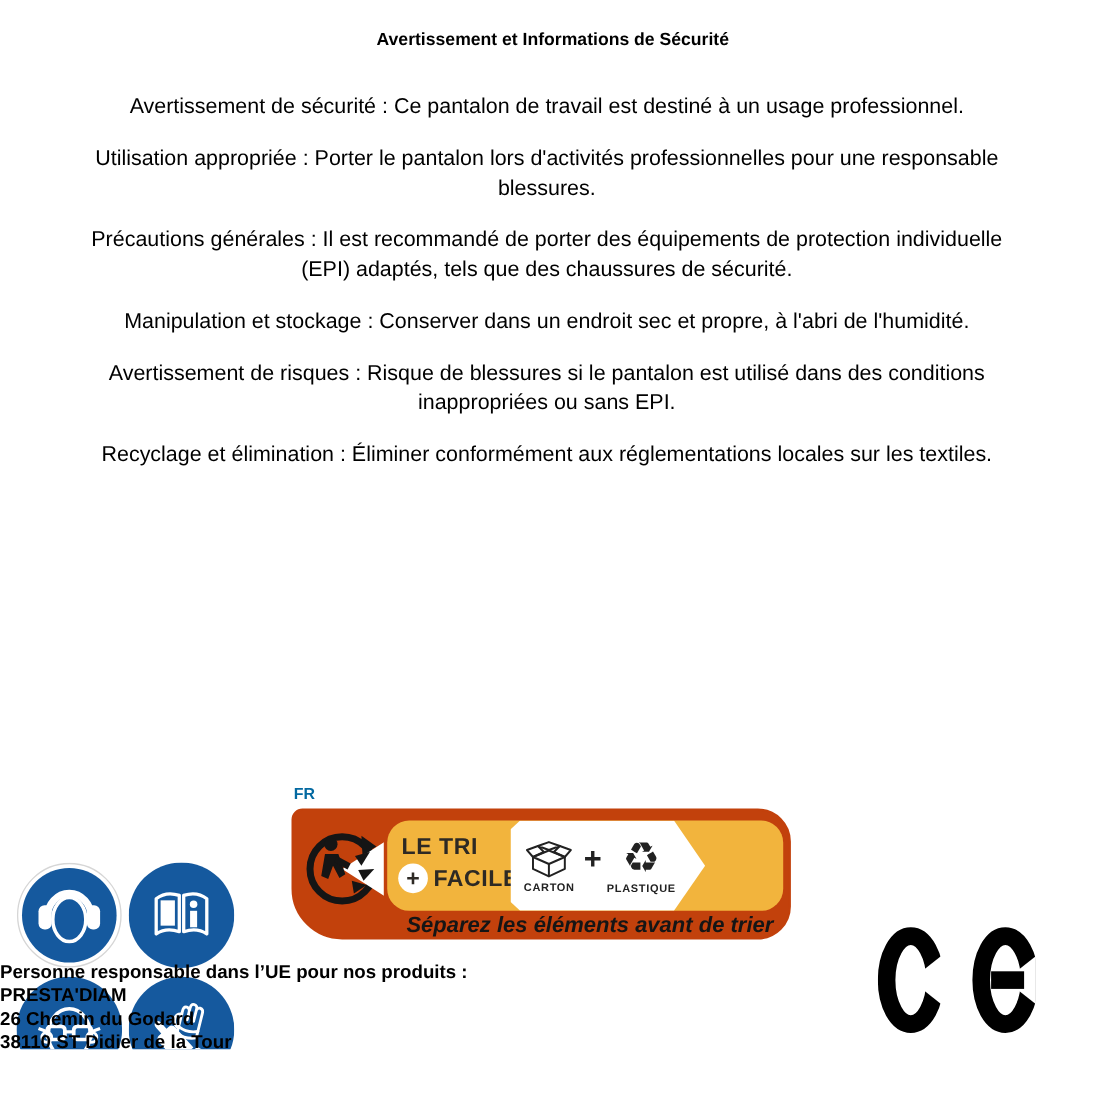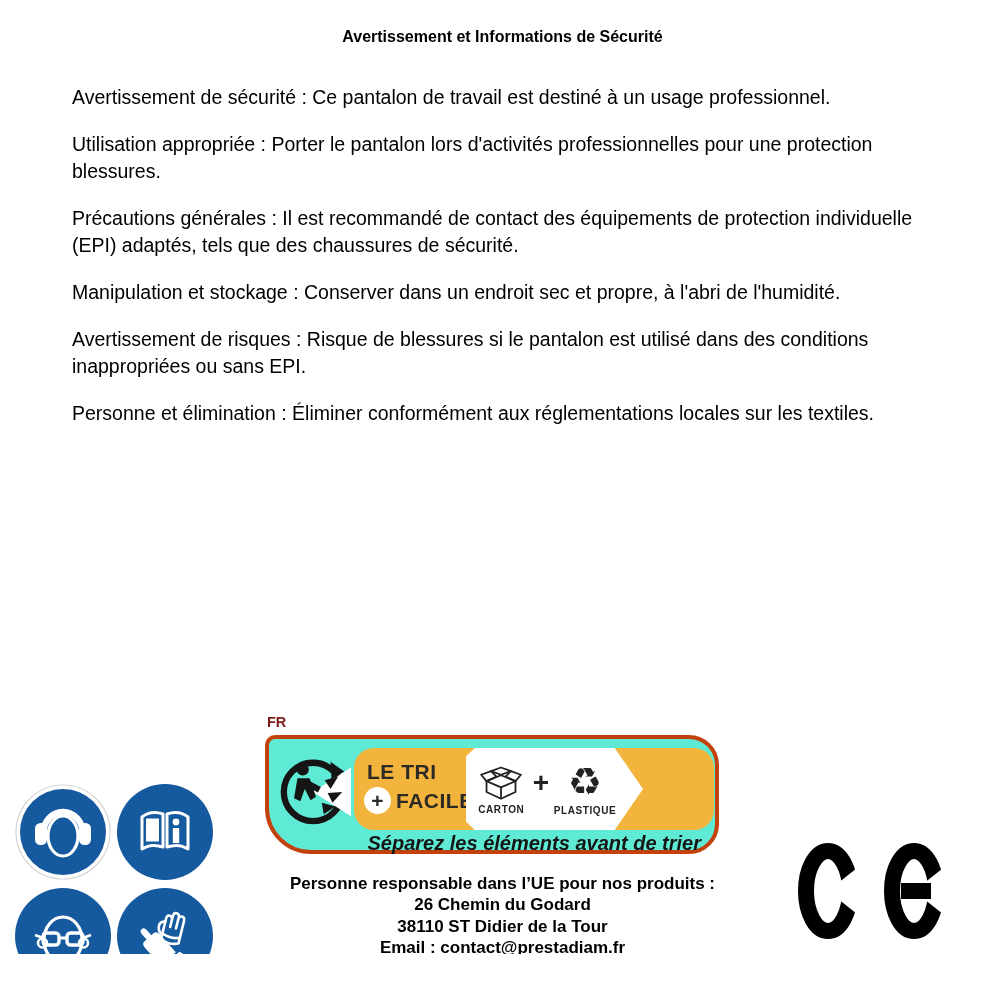--- a/index.html
+++ b/index.html
@@ -5,37 +5,37 @@
   * { margin:0; padding:0; box-sizing:border-box; }
   html,body { background:#ffffff; }
   .canvas {
     position:relative; width:1005px; height:954px; background:#fff;
     font-family:"Liberation Sans","DejaVu Sans",sans-serif; color:#000; overflow:hidden;
   }
   .title {
     position:absolute; top:28px; left:0; width:100%;
     text-align:center; font-size:16px; font-weight:700; line-height:18px;
   }
-  .content { position:absolute; left:72px; top:84px; }
+  .content { position:absolute; left:83px; top:84px;text-align:center; }
   .para { margin-bottom:20px; }
   .pline { font-size:19.5px; line-height:27px; white-space:nowrap; }
 
   
   .icons {
     position:absolute; left:15px; top:784px;
     display:grid; grid-template-columns:96px 96px; grid-gap:8px 6px;
   }
   .sicon { width:96px; height:96px; }
   .sicon svg { display:block; width:96px; height:96px; }
 
   
-  .fr-tag { position:absolute; left:267px; top:714px; font-size:14.5px; font-weight:700; color:#7f1d1d; }
+  .fr-tag { position:absolute; left:267px; top:714px; font-size:14.5px; font-weight:700; color:#0369a1; }
   .triman-box {
     position:absolute; left:265px; top:735px; width:454px; height:119px;
-    background:#5eead4; border:4px solid #c2410c; border-radius:10px 30px 30px 46px;
+    background:#c2410c; border:2px solid #c2410c; border-radius:10px 30px 30px 46px;
   }
   .triman-svg { position:absolute; left:8px; top:6px; }
   .band {
     position:absolute; left:85px; top:9px; width:360px; height:82px;
     background:#f2b43d; border-radius:20px;
   }
   .tri-text { position:absolute; left:10px; top:12px; }
   .tri-l1 { font-size:21px; font-weight:700; color:#2d2924; letter-spacing:0.5px; margin-left:3px; }
   .tri-l2 { display:flex; align-items:center; gap:5px; margin-top:3px; }
   .plus-circle {
@@ -59,53 +59,53 @@
   }
   .tagline {
     position:absolute; right:14px; top:93px; font-style:italic; font-weight:700;
     font-size:20px; color:#151515; white-space:nowrap;
   }
   .bin-text { font-family:"Liberation Sans",sans-serif; font-weight:700; font-size:10.5px; fill:#151515; }
 
   
   .resp {
     position:absolute; left:0; top:873px; width:100%;
-    text-align:center; font-weight:700; font-size:17px; line-height:21.4px;
+    text-align:left; font-weight:700; font-size:17px; line-height:21.4px;
   }
 
   .ce-svg { position:absolute; left:798px; top:842px; }
 </style>
 </head>
 <body>
 
 <div class="canvas">
 
   <h1 class="title">Avertissement et Informations de Sécurité</h1>
 
   <div class="content">
     <div class="para">
       <div class="pline">Avertissement de sécurité : Ce pantalon de travail est destiné à un usage professionnel.</div>
     </div>
     <div class="para">
-      <div class="pline">Utilisation appropriée : Porter le pantalon lors d'activités professionnelles pour une protection</div>
+      <div class="pline">Utilisation appropriée : Porter le pantalon lors d'activités professionnelles pour une responsable</div>
       <div class="pline">blessures.</div>
     </div>
     <div class="para">
-      <div class="pline">Précautions générales : Il est recommandé de contact des équipements de protection individuelle</div>
+      <div class="pline">Précautions générales : Il est recommandé de porter des équipements de protection individuelle</div>
       <div class="pline">(EPI) adaptés, tels que des chaussures de sécurité.</div>
     </div>
     <div class="para">
       <div class="pline">Manipulation et stockage : Conserver dans un endroit sec et propre, à l'abri de l'humidité.</div>
     </div>
     <div class="para">
       <div class="pline">Avertissement de risques : Risque de blessures si le pantalon est utilisé dans des conditions</div>
       <div class="pline">inappropriées ou sans EPI.</div>
     </div>
     <div class="para">
-      <div class="pline">Personne et élimination : Éliminer conformément aux réglementations locales sur les textiles.</div>
+      <div class="pline">Recyclage et élimination : Éliminer conformément aux réglementations locales sur les textiles.</div>
     </div>
   </div>
 
   <div class="icons">
     <div class="sicon">
       <svg viewBox="0 0 96 96">
         <circle cx="48" cy="48" r="47" fill="#ffffff" stroke="#d6d6d6" stroke-width="1.2"></circle>
         <circle cx="48" cy="48" r="43" fill="#15599e"></circle>
         <ellipse cx="48" cy="52" rx="15" ry="20" fill="none" stroke="#ffffff" stroke-width="3.2"></ellipse>
         <path d="M28 50 a20 22 0 0 1 40 0" fill="none" stroke="#ffffff" stroke-width="6.5"></path>
@@ -198,20 +198,21 @@
         </div>
       </div>
 
     </div>
 
     <div class="tagline">Séparez les éléments avant de trier</div>
   </div>
 
   <div class="resp">
     <div>Personne responsable dans l’UE pour nos produits :</div>
+    <div>PRESTA'DIAM</div>
     <div>26 Chemin du Godard</div>
     <div>38110 ST Didier de la Tour</div>
     <div>Email : contact@prestadiam.fr</div>
   </div>
 
   <svg class="ce-svg" width="143" height="98" viewBox="0 0 143 98">
     <ellipse cx="30" cy="49" rx="22" ry="40" fill="none" stroke="#000000" stroke-width="16"></ellipse>
     <polygon points="30,49 78,11 78,87" fill="#ffffff"></polygon>
     <ellipse cx="116" cy="49" rx="22" ry="40" fill="none" stroke="#000000" stroke-width="16"></ellipse>
     <polygon points="116,49 164,11 164,87" fill="#ffffff"></polygon>

